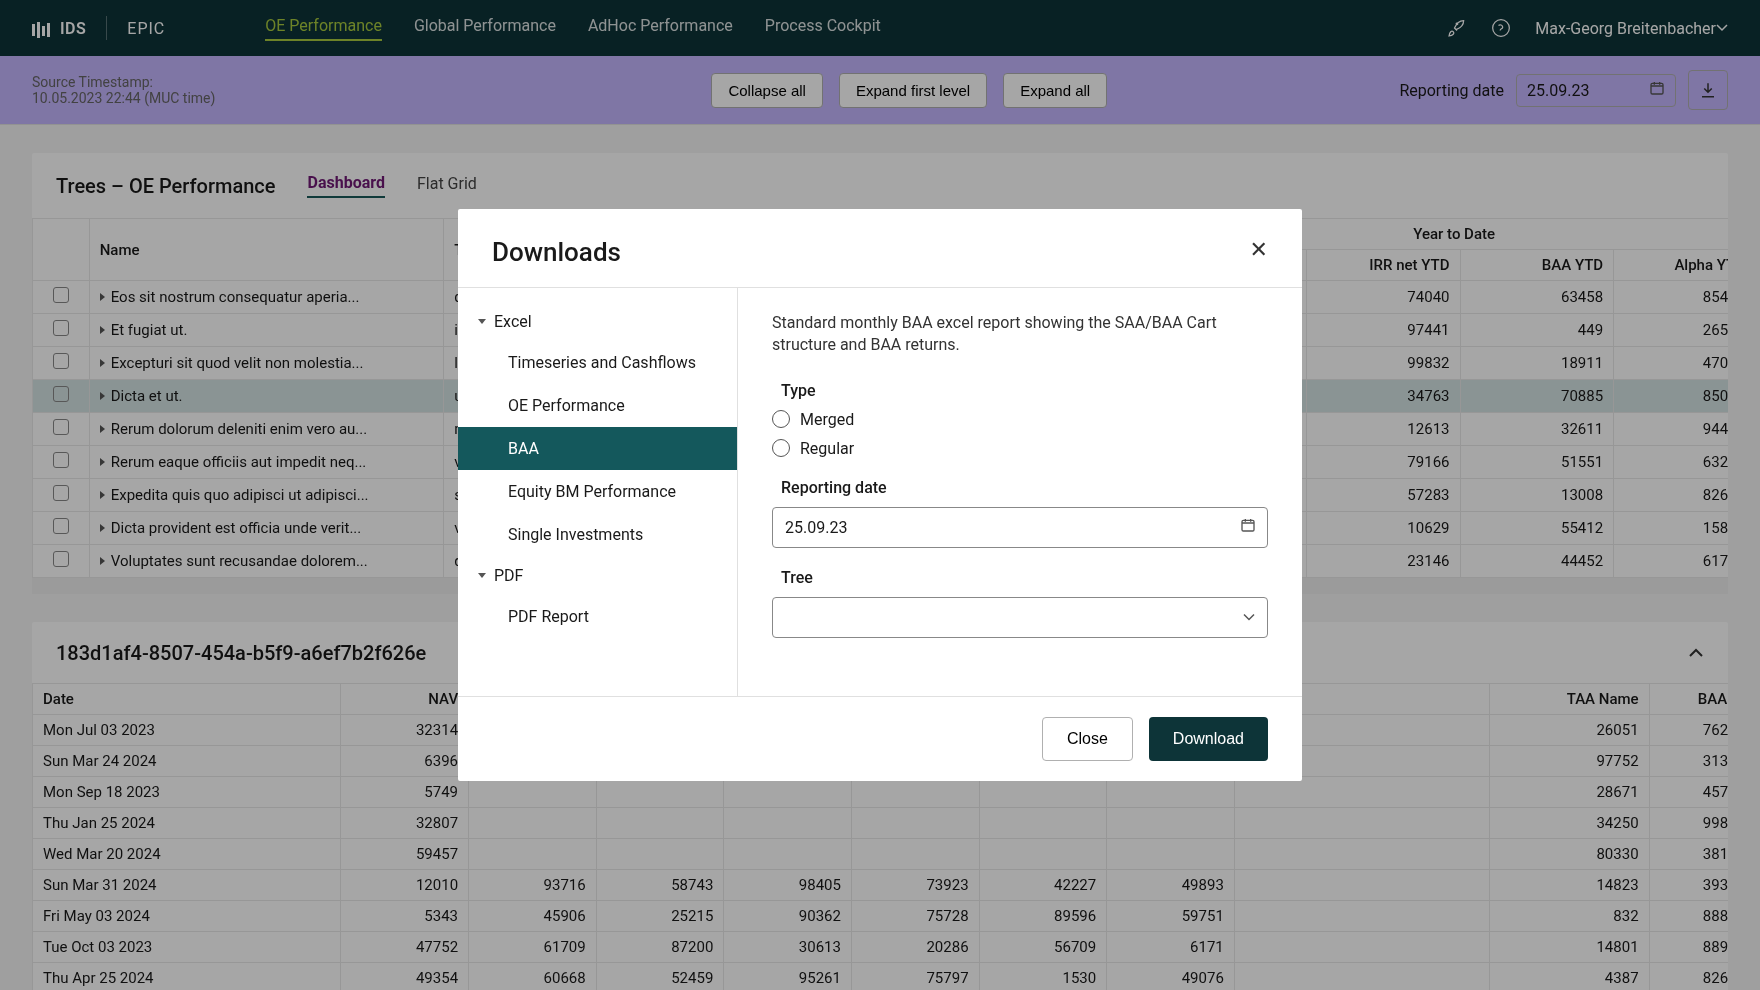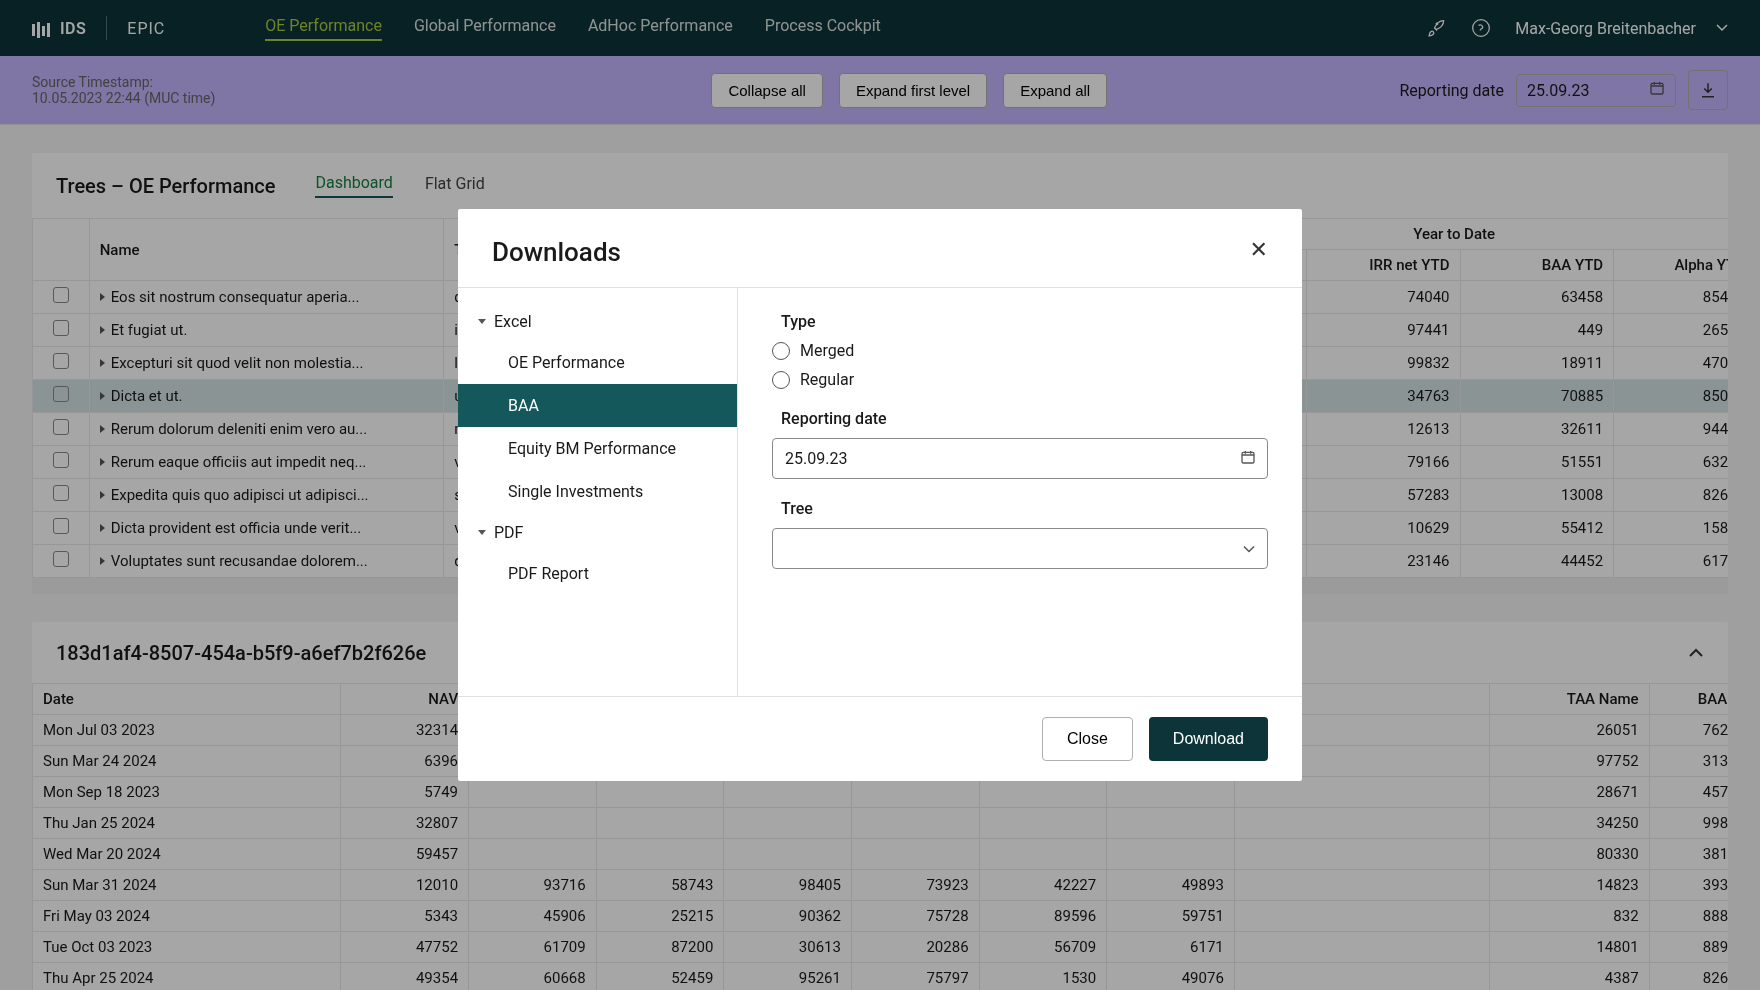--- a/index.html
+++ b/index.html
@@ -136,24 +136,23 @@
   padding: 20px 24px;
   gap: 32px;
 }
 .panel-title { font-size: 20px; font-weight: 500; }
 .panel-tab {
   cursor: pointer;
   color: #444;
   padding-bottom: 4px;
 }
 .panel-tab.active {
-  color: #15803d;
+  color: #701a75;
   border-bottom: 2px solid #1a5a5a;
-  font-weight: 400;
-  margin-left: 8px;
+  font-weight: 700;
 }
 
 
 .grid-wrap {
   overflow-x: auto;
   position: relative;
 }
 .grid-scroll {
   height: 16px;
   background: #eee;
@@ -337,21 +336,21 @@
           <path d="M4.5 16.5c-1.5 1.5-2 5-2 5s3.5-.5 5-2c.83-.83.83-2.17 0-3-.83-.83-2.17-.83-3 0z"></path>
           <path d="M12 15l-3-3c2-5 5-9 11-9 0 6-4 9-9 11m1-8a1 1 0 100 2 1 1 0 000-2z"></path>
         </svg>
     </div>
     <div class="icon-btn">
       <svg width="20" height="20" viewBox="0 0 24 24" fill="none" stroke="#fff" stroke-width="1.5">
           <circle cx="12" cy="12" r="10"></circle>
           <path d="M9 9a3 3 0 015 2c0 2-3 2-3 4m0 3h.01"></path>
         </svg>
     </div>
-    <div style="display:flex;align-items:center;gap:20px;cursor:pointer">
+    <div style="display:flex;align-items:center;gap:0;cursor:pointer">
       <span>Max-Georg Breitenbacher</span>
       <svg width="12" height="8" viewBox="0 0 12 8">
           <path d="M1 1l5 5 5-5" stroke="#fff" stroke-width="1.5" fill="none"></path>
         </svg>
     </div>
   </div>
 </div>
 
 <div class="sub-bar">
   <div class="src-timestamp">
@@ -727,31 +726,33 @@
     <div class="modal-header">
       <div class="modal-title">Downloads</div>
       <div class="close-x">✕</div>
     </div>
     <div class="modal-body">
       <div class="modal-side">
         <div class="tree-group-label">
           <span class="chev-d"></span>
           <span>Excel</span>
         </div>
+        <div class="tree-item">Timeseries and Cashflows</div>
         <div class="tree-item">OE Performance</div>
         <div class="tree-item active">BAA</div>
         <div class="tree-item">Equity BM Performance</div>
         <div class="tree-item">Single Investments</div>
         <div class="tree-group-label">
           <span class="chev-d"></span>
           <span>PDF</span>
         </div>
         <div class="tree-item">PDF Report</div>
       </div>
       <div class="modal-main">
+        <div class="desc">Standard monthly BAA excel report showing the SAA/BAA Cart structure and BAA returns.</div>
         <div class="form-label">Type</div>
         <div class="radio-row">
           <span class="radio"></span>
           <span>Merged</span>
         </div>
         <div class="radio-row">
           <span class="radio"></span>
           <span>Regular</span>
         </div>
         <div class="field-block">

